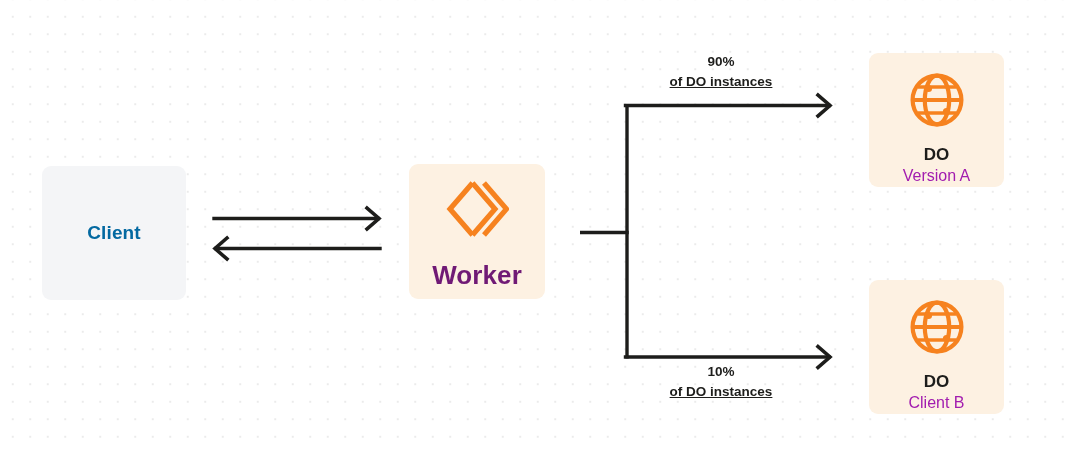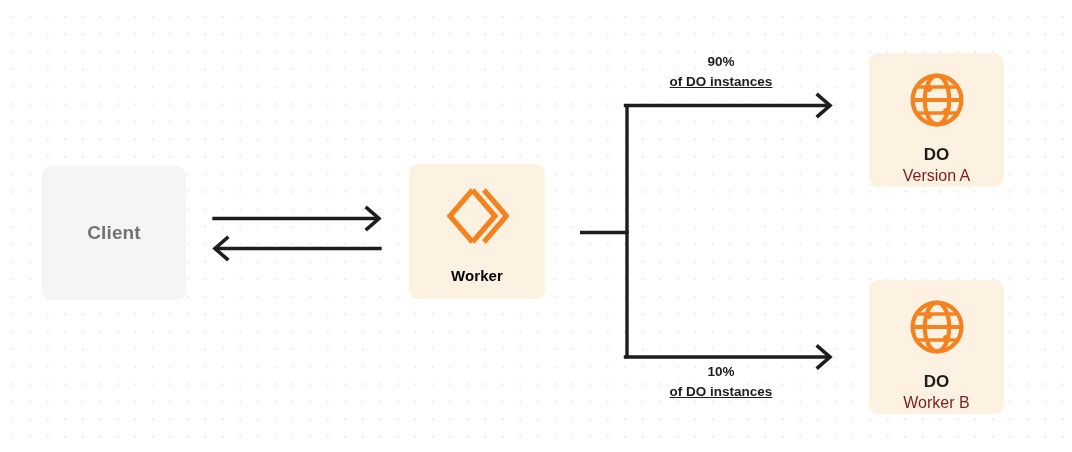--- a/index.html
+++ b/index.html
@@ -49,40 +49,40 @@
   #node-client {
     left: 42px;
     top: 166px;
     width: 144px;
     height: 134px;
     background-color: #f4f5f7;
   }
   .client-label {
     font-size: 19px;
     font-weight: bold;
-    color: #737373;
+    color: #0369a1;
     letter-spacing: .1px;
   }
 
   
   #node-worker {
     left: 409px;
     top: 164px;
     width: 136px;
     height: 135px;
     background-color: #fdf1e2;
   }
   .worker-icon {
     margin-top: 6px;
     margin-bottom: 16px;
   }
   .worker-label {
-    font-size: 15px;
-    font-weight: bold;
-    color: #000000;
+    font-size: 26px;
+    font-weight: bold;
+    color: #701a75;
     letter-spacing: .1px;
   }
 
   
   .node-do {
     left: 869px;
     width: 135px;
     height: 134px;
     background-color: #fdf1e2;
     justify-content: flex-start;
@@ -94,21 +94,21 @@
   .do-icon { margin-bottom: 12px; }
   .do-title {
     font-size: 17px;
     font-weight: bold;
     color: #1d1d1b;
     line-height: 1.15;
   }
   .do-subtitle {
     font-size: 16px;
     font-weight: normal;
-    color: #7f1d1d;
+    color: #a21caf;
     line-height: 1.3;
     margin-top: 1px;
   }
 
   
   .edge-caption {
     position: absolute;
     text-align: center;
     font-size: 13.5px;
     font-weight: bold;
@@ -203,21 +203,21 @@
         <circle cx="29" cy="29" r="24.4" fill="none" stroke="#f6821f" stroke-width="4.2"></circle>
         <ellipse cx="29" cy="29" rx="12.2" ry="24.4" fill="none" stroke="#f6821f" stroke-width="4.2"></ellipse>
         <line x1="5.2" y1="29" x2="52.8" y2="29" stroke="#f6821f" stroke-width="4.2"></line>
         <line x1="10" y1="16" x2="48" y2="16" stroke="#f6821f" stroke-width="3.6"></line>
         <line x1="10" y1="42" x2="48" y2="42" stroke="#f6821f" stroke-width="3.6"></line>
         <circle cx="20.5" cy="17.5" r="3.6" fill="#f6821f"></circle>
         <circle cx="38.5" cy="40.5" r="3.6" fill="#f6821f"></circle>
       </svg>
     </span>
     <span class="do-title">DO</span>
-    <span class="do-subtitle">Worker B</span>
+    <span class="do-subtitle">Client B</span>
   </div>
 
   <div class="edge-caption" id="caption-top">
     <span class="caption-pct">90%</span>
     <span class="caption-sub">of DO instances</span>
   </div>
 
   <div class="edge-caption" id="caption-bottom">
     <span class="caption-pct">10%</span>
     <span class="caption-sub">of DO instances</span>

